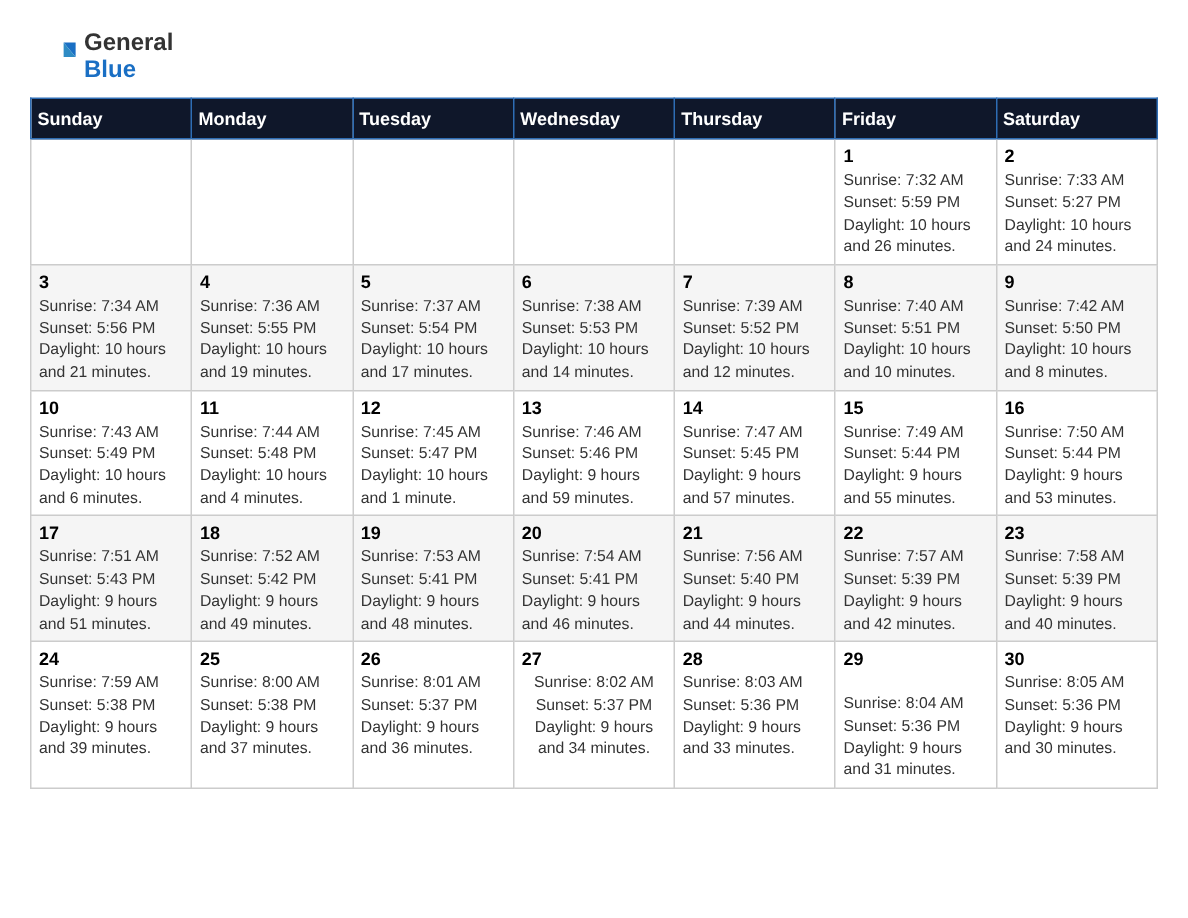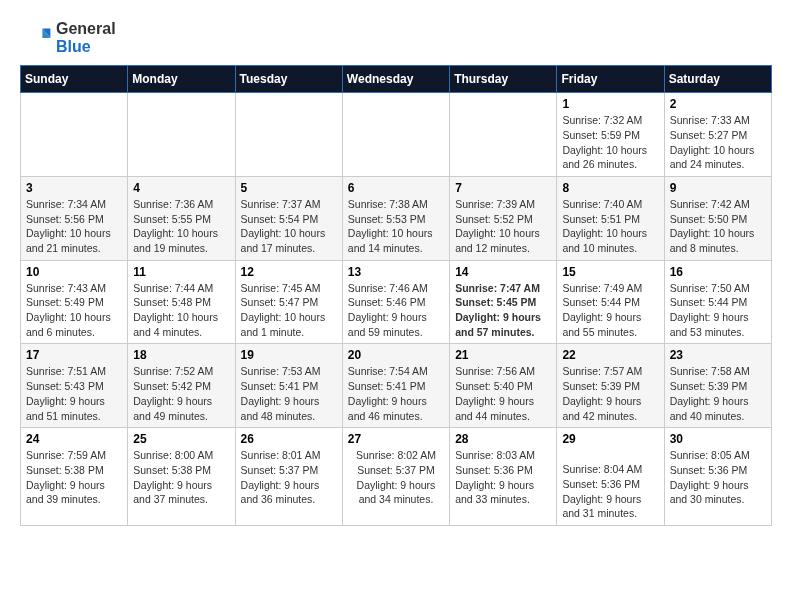--- a/index.html
+++ b/index.html
@@ -198,21 +198,21 @@
 Daylight: 10 hours and 1 minute.</div>
         </td>
         <td>
           <div class="day-number">13</div>
           <div class="day-info" style="white-space: pre-line;">Sunrise: 7:46 AM
 Sunset: 5:46 PM
 Daylight: 9 hours and 59 minutes.</div>
         </td>
         <td>
           <div class="day-number">14</div>
-          <div class="day-info" style="white-space: pre-line; font-weight: bold;">Sunrise: 7:47 AM
+          <div class="day-info" style="white-space: pre-line;">Sunrise: 7:47 AM
 Sunset: 5:45 PM
 Daylight: 9 hours and 57 minutes.</div>
         </td>
         <td>
           <div class="day-number">15</div>
           <div class="day-info" style="white-space: pre-line;">Sunrise: 7:49 AM
 Sunset: 5:44 PM
 Daylight: 9 hours and 55 minutes.</div>
         </td>
         <td>

